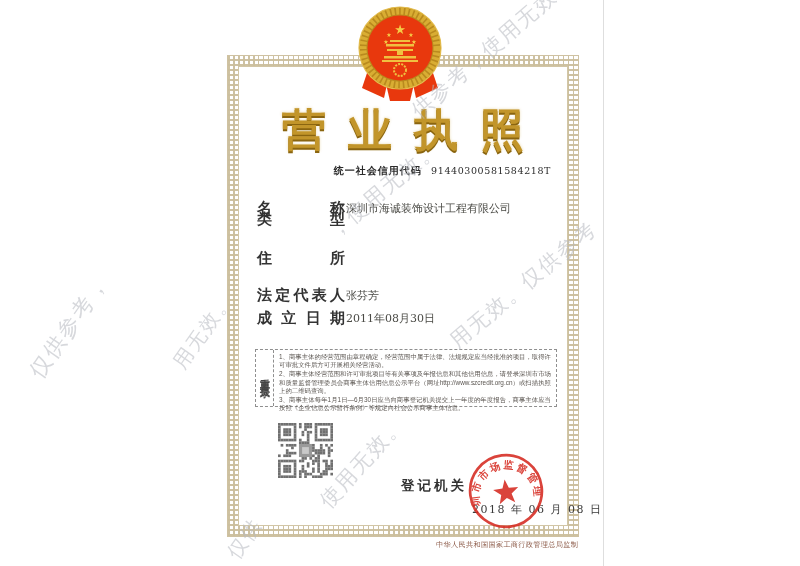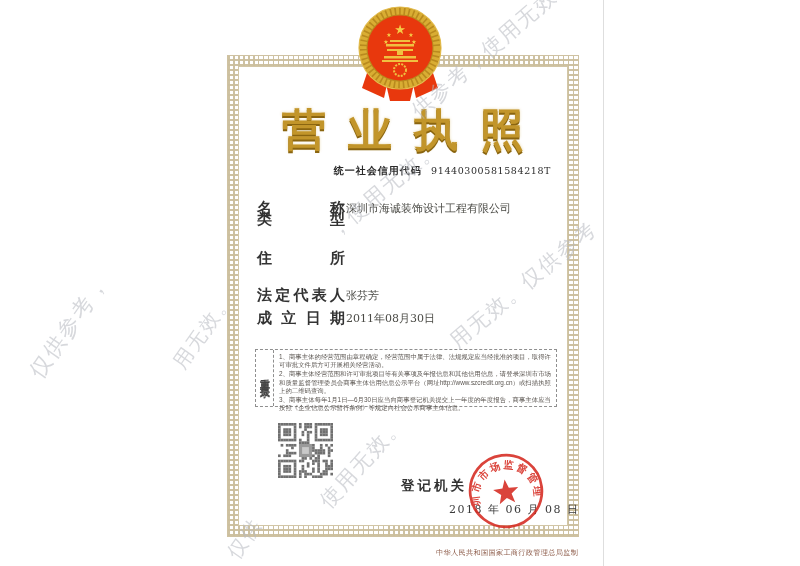--- a/index.html
+++ b/index.html
@@ -35,25 +35,25 @@
   .notice-side{flex:0 0 17px;border-right:1px dashed #8f8f8f;display:flex;align-items:center;justify-content:center;}
   .notice-side span{writing-mode:vertical-lr;text-orientation:upright;font-size:10px;font-weight:bold;
                     color:#444;letter-spacing:3.5px;}
   .notice-body{padding:3px 5px 2px 5px;font-size:6.4px;line-height:8.2px;color:#5a5550;text-align:justify;}
   .notice-body p{margin:0 0 1px 0;}
   
   .qr{position:absolute;left:278px;top:423px;width:55px;height:55px;}
   
   .reg-label{position:absolute;left:401px;top:477px;font-size:13.5px;font-weight:bold;color:#333;
              letter-spacing:3px;white-space:nowrap;}
-  .reg-date{position:absolute;left:449px;top:502px;font-size:11px;color:#3a3a3a;letter-spacing:1.5px;
+  .reg-date{position:absolute;left:472px;top:502px;font-size:11px;color:#3a3a3a;letter-spacing:1.5px;
             font-family:"DejaVu Serif",serif;white-space:nowrap;}
   .seal{position:absolute;left:467px;top:452px;width:78px;height:78px;opacity:.87;transform:rotate(-7deg);}
   
-  .footer{position:absolute;left:436px;top:540px;font-size:7.2px;color:#8d5b49;letter-spacing:.3px;white-space:nowrap;margin-top:8px;}
+  .footer{position:absolute;left:436px;top:540px;font-size:7.2px;color:#8d5b49;letter-spacing:.3px;white-space:nowrap;}
   
   .wm-layer{position:absolute;inset:0;pointer-events:none;}
   .wm{position:absolute;color:#b7bac1;opacity:.55;white-space:nowrap;line-height:1;
       font-family:"DejaVu Serif",serif;transform-origin:0 100%;letter-spacing:2px;}
   .scan-line{position:absolute;left:603px;top:0;width:1px;height:566px;background:#dedede;}
 </style>
 </head>
 <body>
 
 <div class="canvas">

